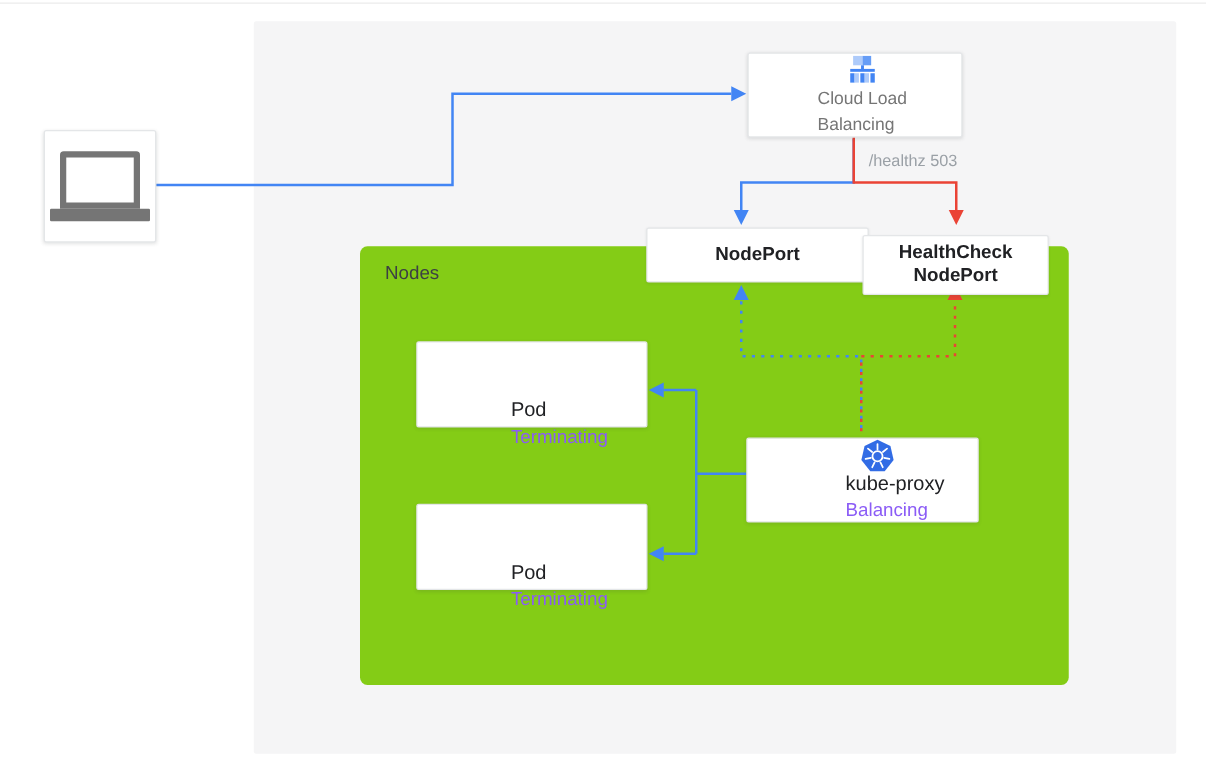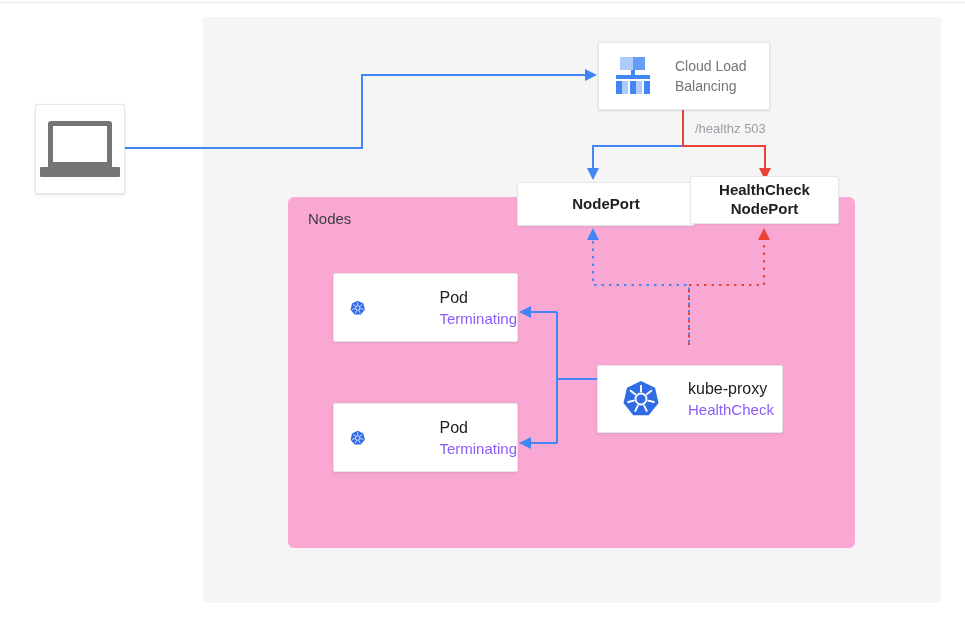--- a/index.html
+++ b/index.html
@@ -15,35 +15,35 @@
   .top-divider {
     position: absolute; left: 0; top: 2px; width: 100%; height: 1px;
     background: #ececec;
   }
   .outer-panel {
     position: absolute; left: 203px; top: 17px; width: 738px; height: 586px;
     background: #f5f5f6; border-radius: 2px; z-index: 1;
   }
   .nodes-panel {
     position: absolute; left: 288px; top: 197px; width: 567px; height: 351px;
-    background: #f9a8d4; border-radius: 6px; z-index: 2;
+    background: #84cc16; border-radius: 6px; z-index: 2;
   }
   .nodes-label {
     position: absolute; left: 20px; top: 13px;
     font-size: 15px; color: #3c4043;
   }
   svg.overlay {
     position: absolute; left: 0; top: 0; z-index: 5; pointer-events: none;
   }
   svg.overlay path { fill: none; stroke-width: 2; }
   .card {
     position: absolute; background: #ffffff;
     border: 1px solid #e4e6e8; border-radius: 2px;
     box-shadow: 0 1px 3px rgba(60,64,67,0.14);
-    z-index: 10; display: flex; align-items: center;
+    z-index: 10; display: flex; align-items: center; flex-direction: column;
   }
   .client-card {
     left: 35px; top: 104px; width: 90px; height: 90px;
     justify-content: center; flex-direction: column;
   }
   .laptop-icon { display: flex; flex-direction: column; align-items: center; }
   .laptop-screen {
     width: 64px; height: 46px; border: 5px solid #757575;
     border-radius: 3px 3px 0 0; background: #ffffff;
   }
@@ -51,29 +51,29 @@
     width: 80px; height: 10px; background: #757575; border-radius: 1px;
   }
   .lb-card { left: 598px; top: 42px; width: 172px; height: 68px; padding-left: 12px; }
   .lb-text { margin-left: 20px; font-size: 14px; line-height: 1.45; color: #757575; width: 92px; }
   .port-card {
     justify-content: center; text-align: center;
     font-weight: bold; font-size: 15px; color: #202124; line-height: 1.25;
     box-shadow: 0 1px 2px rgba(60,64,67,0.10);
   }
   .nodeport-card { left: 517px; top: 182px; width: 178px; height: 44px; }
-  .healthcheck-card { left: 690px; top: 176px; width: 149px; height: 48px; padding: 0 25px; }
+  .healthcheck-card { left: 690px; top: 188px; width: 149px; height: 48px; padding: 0 25px; }
   .edge-label {
     position: absolute; left: 695px; top: 121px; z-index: 6;
     font-size: 13px; font-weight: normal; color: #9aa0a6;
   }
   .pod-card { width: 185px; height: 69px; padding-left: 16px; gap: 46px; }
   .pod-card-1 { left: 333px; top: 273px; }
   .pod-card-2 { left: 333px; top: 403px; }
-  .kubeproxy-card { left: 597px; top: 365px; width: 186px; height: 68px; padding-left: 24px; }
+  .kubeproxy-card { left: 597px; top: 350px; width: 186px; height: 68px; padding-left: 24px; }
   .k8s-text { margin-left: 28px; }
   .k8s-title { font-size: 16px; color: #202124; }
   .k8s-subtitle { font-size: 15px; color: #8b5cf6; margin-top: 3px; }
 </style>
 </head>
 <body>
 
 <div id="canvas">
 
   <div class="top-divider"></div>
@@ -186,17 +186,17 @@
         <line x1="23.5" y1="13.6" x2="27.8" y2="10.2"></line>
         <line x1="24.8" y1="19.6" x2="30.2" y2="20.8"></line>
         <line x1="21" y1="24.3" x2="23.4" y2="29.3"></line>
         <line x1="15" y1="24.3" x2="12.6" y2="29.3"></line>
         <line x1="11.2" y1="19.6" x2="5.8" y2="20.8"></line>
         <line x1="12.5" y1="13.6" x2="8.2" y2="10.2"></line>
       </g>
     </svg>
     <div class="k8s-text">
       <div class="k8s-title">kube-proxy</div>
-      <div class="k8s-subtitle">HealthCheck</div>
+      <div class="k8s-subtitle">Balancing</div>
     </div>
   </div>
 
 </div>
 
 </body></html>

